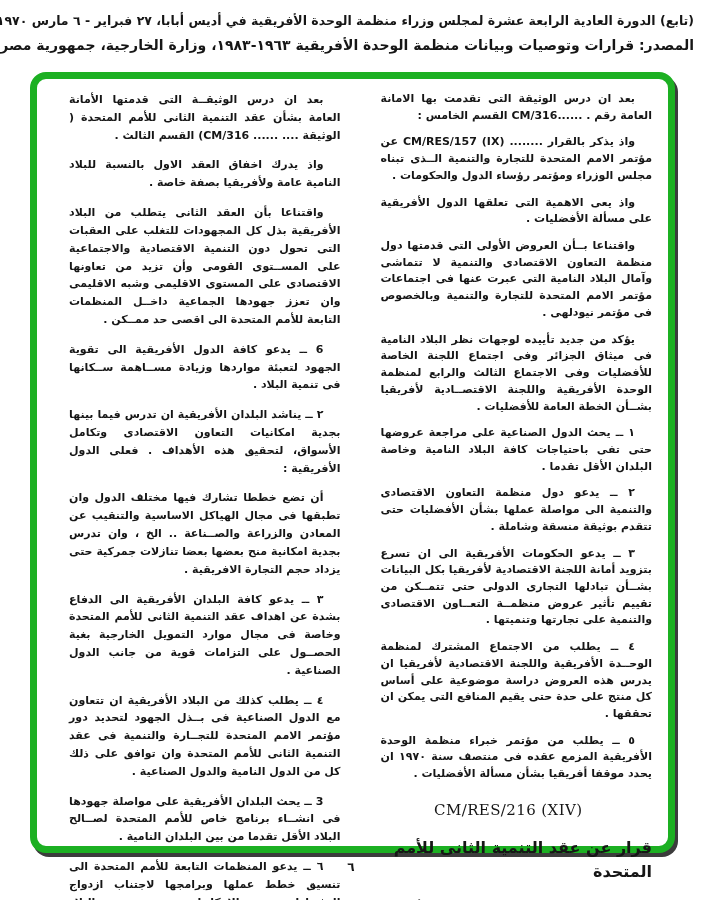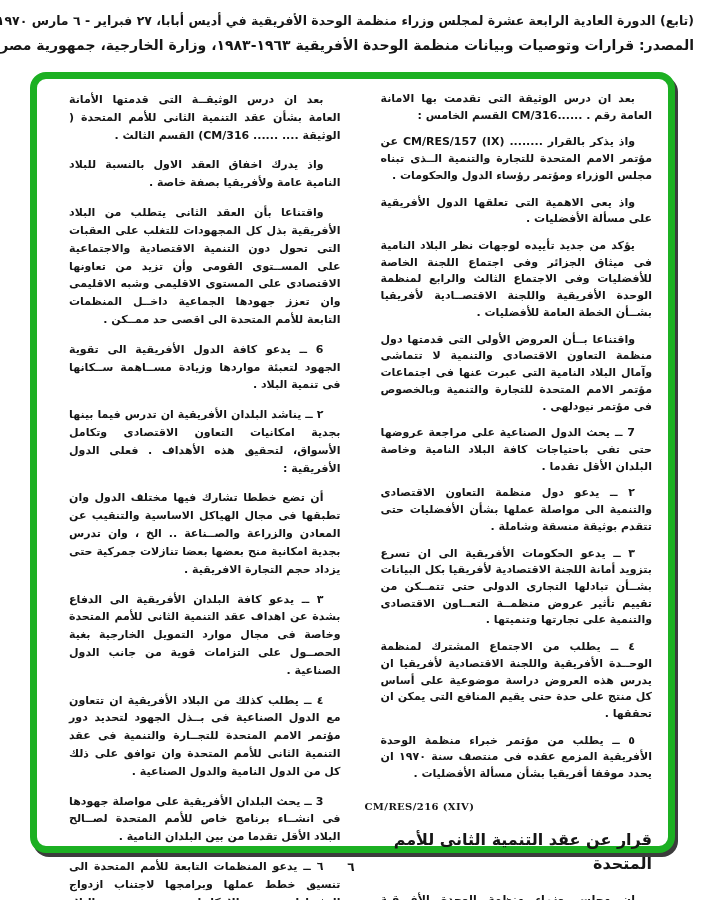--- a/index.html
+++ b/index.html
@@ -60,25 +60,25 @@
   }
   .col-right { font-size: 11px; line-height: 1.52; }
   .col-left  { font-size: 11px; line-height: 1.62; }
   .col p {
     margin: 0 0 10px 16px;
     text-indent: 17px;
   }
   .col-left p { margin-bottom: 12px; }
   .p-ref {
     direction: ltr;
-    text-align: left;
+    text-align: center;
     text-indent: 0 !important;
     font-family: "DejaVu Serif", serif;
-    font-weight: bold;
-    font-size: 10px;
+    font-weight: normal;
+    font-size: 15px;
     letter-spacing: 0.4px;
     margin: 16px 0 14px 0 !important;
   }
   .p-title {
     text-align: right;
     text-indent: 0 !important;
     font-size: 16px;
     margin-bottom: 15px !important;
   }
   .page-number {
@@ -101,23 +101,23 @@
     <div class="header-source">المصدر: قرارات وتوصيات وبيانات منظمة الوحدة الأفريقية ١٩٦٣-١٩٨٣، وزارة الخارجية، جمهورية مصر العربية، ط ١٩٨٥، ص ١٦٨-١٧٥'</div>
   </div>
 
   <div class="frame">
     <div class="columns">
 
       <div class="col col-right">
         <p>بعد ان درس الوثيقة التى تقدمت بها الامانة العامة رقم . ......CM/316 القسم الخامس :</p>
         <p>واذ يذكر بالقرار ........ CM/RES/157 (IX) عن مؤتمر الامم المتحدة للتجارة والتنمية الــذى تبناه مجلس الوزراء ومؤتمر رؤساء الدول والحكومات .</p>
         <p>واذ يعى الاهمية التى تعلقها الدول الأفريقية على مسألة الأفضليات .</p>
+        <p>واقتناعا بــأن العروض الأولى التى قدمتها دول منظمة التعاون الاقتصادى والتنمية لا تتماشى وآمال البلاد النامية التى عبرت عنها فى اجتماعات مؤتمر الامم المتحدة للتجارة والتنمية وبالخصوص فى مؤتمر نيودلهى .</p>
         <p>يؤكد من جديد تأييده لوجهات نظر البلاد النامية فى ميثاق الجزائر وفى اجتماع اللجنة الخاصة للأفضليات وفى الاجتماع الثالث والرابع لمنظمة الوحدة الأفريقية واللجنة الاقتصــادية لأفريقيا بشــأن الخطة العامة للأفضليات .</p>
-        <p>واقتناعا بــأن العروض الأولى التى قدمتها دول منظمة التعاون الاقتصادى والتنمية لا تتماشى وآمال البلاد النامية التى عبرت عنها فى اجتماعات مؤتمر الامم المتحدة للتجارة والتنمية وبالخصوص فى مؤتمر نيودلهى .</p>
-        <p>7 ــ يحث الدول الصناعية على مراجعة عروضها حتى تفى باحتياجات كافة البلاد النامية وخاصة البلدان الأقل تقدما .</p>
+        <p>١ ــ يحث الدول الصناعية على مراجعة عروضها حتى تفى باحتياجات كافة البلاد النامية وخاصة البلدان الأقل تقدما .</p>
         <p>٢ ــ يدعو دول منظمة التعاون الاقتصادى والتنمية الى مواصلة عملها بشأن الأفضليات حتى تتقدم بوثيقة منسقة وشاملة .</p>
         <p>٣ ــ يدعو الحكومات الأفريقية الى ان تسرع بتزويد أمانة اللجنة الاقتصادية لأفريقيا بكل البيانات بشــأن تبادلها التجارى الدولى حتى تتمــكن من تقييم تأثير عروض منظمــة التعــاون الاقتصادى والتنمية على تجارتها وتنميتها .</p>
         <p>٤ ــ يطلب من الاجتماع المشترك لمنظمة الوحــدة الأفريقية واللجنة الاقتصادية لأفريقيا ان يدرس هذه العروض دراسة موضوعية على أساس كل منتج على حدة حتى يقيم المنافع التى يمكن ان تحققها .</p>
         <p>٥ ــ يطلب من مؤتمر خبراء منظمة الوحدة الأفريقية المزمع عقده فى منتصف سنة ١٩٧٠ ان يحدد موقفا أفريقيا بشأن مسألة الأفضليات .</p>
         <p class="p-ref">CM/RES/216 (XIV)</p>
         <p class="p-title">قرار عن عقد التنمية الثانى للأمم المتحدة</p>
         <p>ان مجلس وزراء منظمة الوحدة الأفريقية المنعقد فى دورته العادية الرابعة عشرة بأديس ابابا ( أثيوبيا ) من ٢٧ فبراير الى ٦ مارس سنة ١٩٧٠ .</p>
       </div>
 
       <div class="col col-left">

